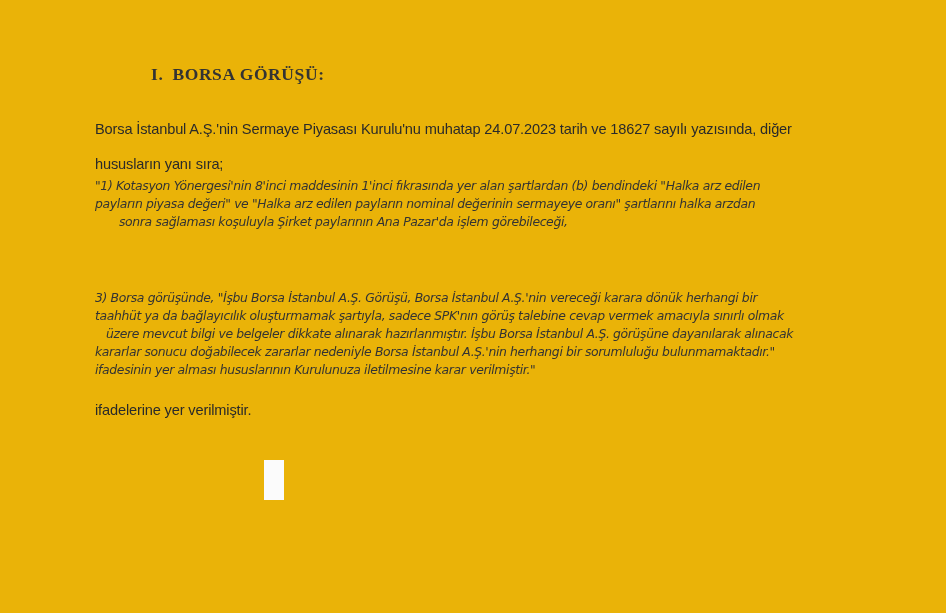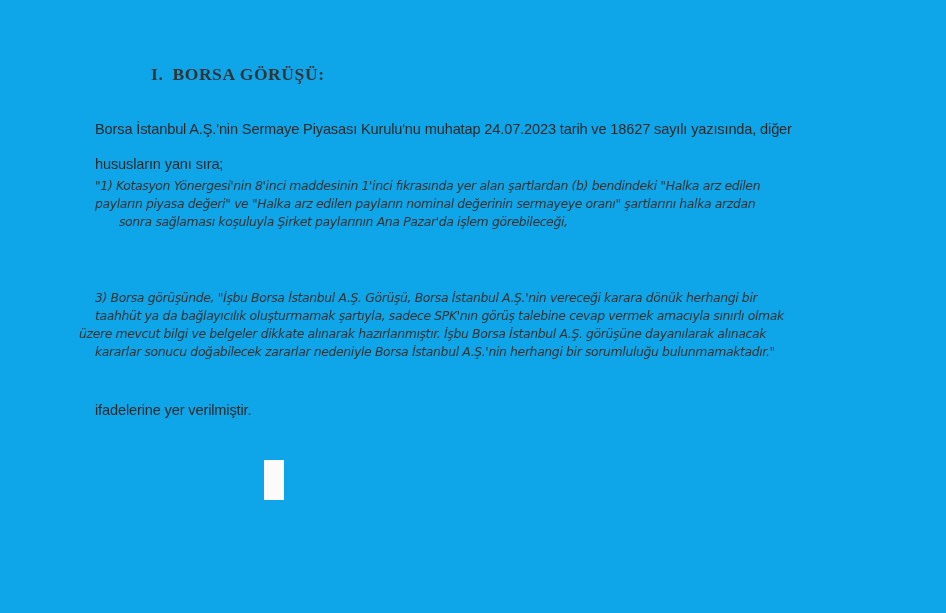--- a/index.html
+++ b/index.html
@@ -12,21 +12,21 @@
       height: 613px;
       position: relative;
       overflow: hidden;
       font-family: "Liberation Serif", "DejaVu Serif", serif;
       color: #2b2b2b;
     }
     .page {
       position: absolute;
       left: 0; top: 0;
       width: 946px; height: 613px;
-      background: #0ea5e9;
+      background: #eab308;
     }
     .heading {
       position: absolute;
       left: 151px;
       top: 64px;
       font-size: 17.5px;
       font-weight: bold;
       letter-spacing: 0.6px;
       color: #333333;
       white-space: nowrap;
@@ -71,19 +71,20 @@
   <div class="line roman" style="left:95px; top:122px;">Borsa İstanbul A.Ş.'nin Sermaye Piyasası Kurulu'nu muhatap 24.07.2023 tarih ve 18627 sayılı yazısında, diğer</div>
   <div class="line roman" style="left:95px; top:157px;">hususların yanı sıra;</div>
 
   <div class="line ital" style="left:95px; top:180px;">"1) Kotasyon Yönergesi'nin 8'inci maddesinin 1'inci fıkrasında yer alan şartlardan (b) bendindeki "Halka arz edilen</div>
   <div class="line ital" style="left:95px; top:198px;">payların piyasa değeri" ve "Halka arz edilen payların nominal değerinin sermayeye oranı" şartlarını halka arzdan</div>
   <div class="line ital" style="left:95px; top:216px;margin-left:24px;">sonra sağlaması koşuluyla Şirket paylarının Ana Pazar'da işlem görebileceği,</div>
 
 
   <div class="line ital" style="left:95px; top:292px;">3) Borsa görüşünde, "İşbu Borsa İstanbul A.Ş. Görüşü, Borsa İstanbul A.Ş.'nin vereceği karara dönük herhangi bir</div>
   <div class="line ital" style="left:95px; top:310px;">taahhüt ya da bağlayıcılık oluşturmamak şartıyla, sadece SPK'nın görüş talebine cevap vermek amacıyla sınırlı olmak</div>
-  <div class="line ital" style="left:79px; top:328px;">üzere mevcut bilgi ve belgeler dikkate alınarak hazırlanmıştır. İşbu Borsa İstanbul A.Ş. görüşüne dayanılarak alınacak</div>
+  <div class="line ital" style="left:106px; top:328px;">üzere mevcut bilgi ve belgeler dikkate alınarak hazırlanmıştır. İşbu Borsa İstanbul A.Ş. görüşüne dayanılarak alınacak</div>
   <div class="line ital" style="left:95px; top:346px;">kararlar sonucu doğabilecek zararlar nedeniyle Borsa İstanbul A.Ş.'nin herhangi bir sorumluluğu bulunmamaktadır."</div>
+  <div class="line ital" style="left:95px; top:364px;">ifadesinin yer alması hususlarının Kurulunuza iletilmesine karar verilmiştir."</div>
 
   <div class="line roman" style="left:95px; top:403px;">ifadelerine yer verilmiştir.</div>
 
   <div class="faint-artifact"></div>
 </div>
 
 </body></html>

